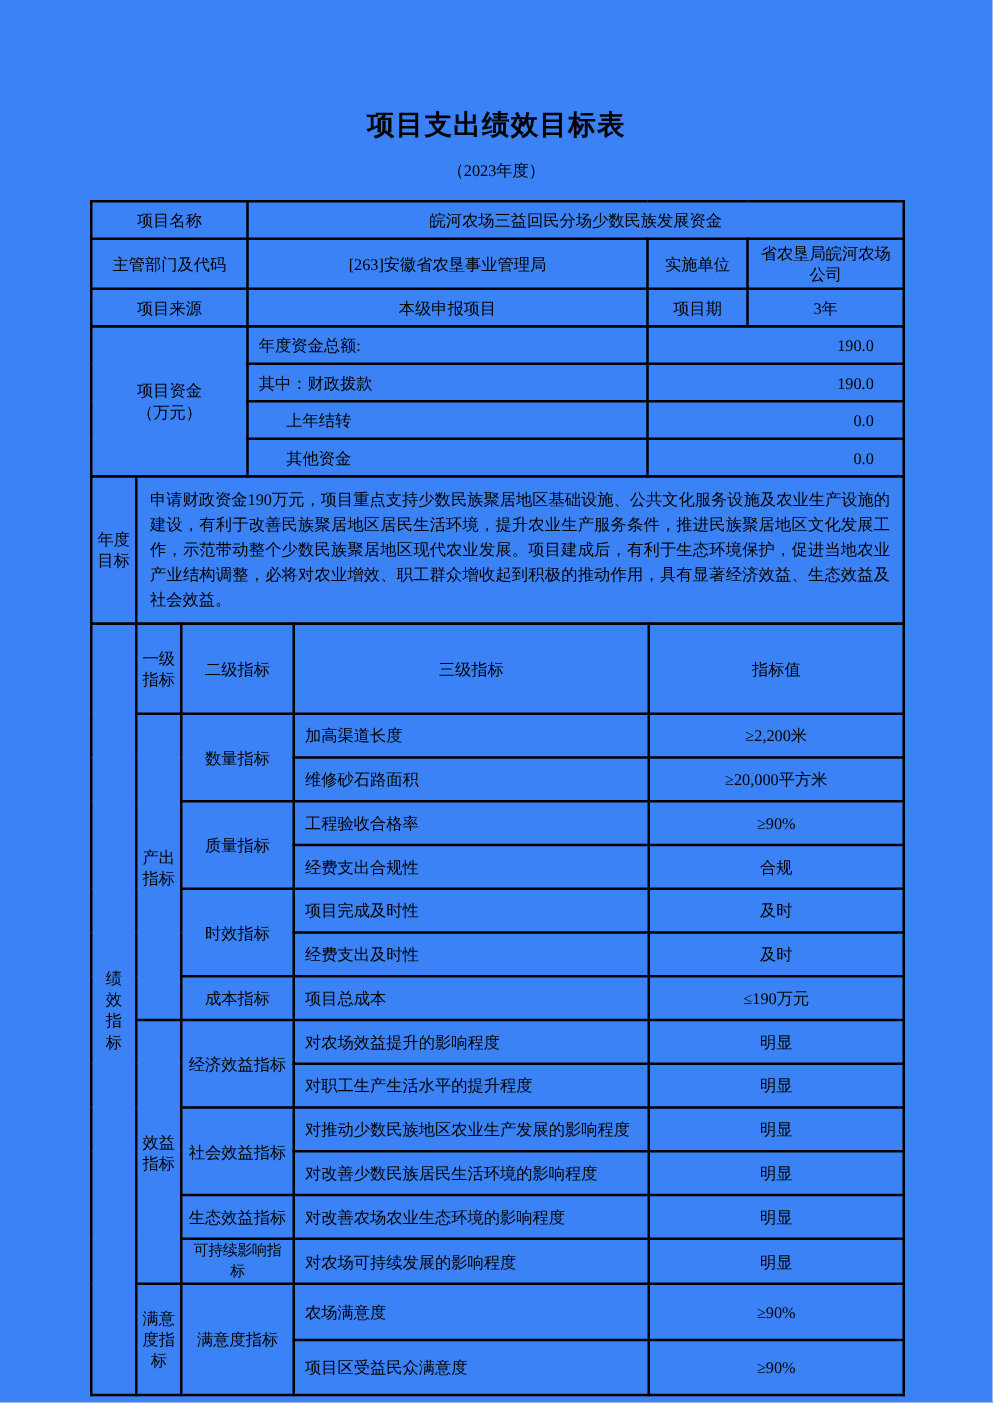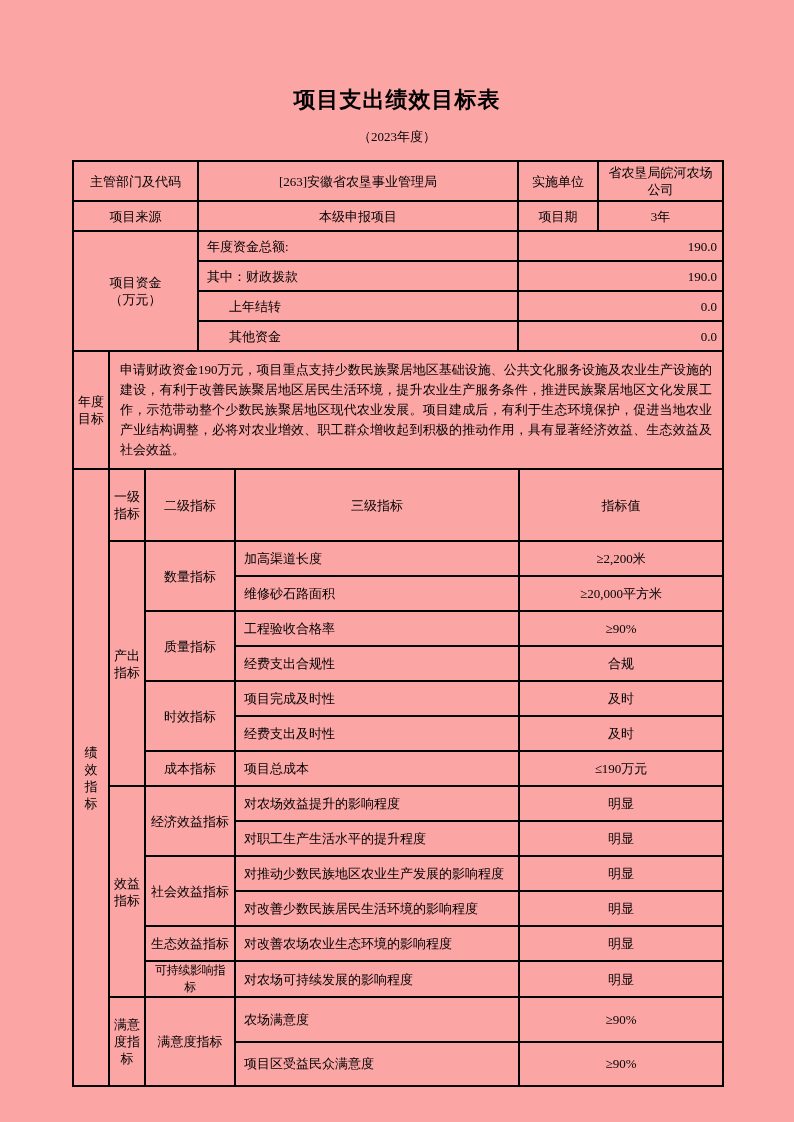--- a/index.html
+++ b/index.html
@@ -1,37 +1,37 @@
 <!DOCTYPE html>
 <html><head>
 <meta charset="utf-8">
 <style>
   html,body{margin:0;padding:0;background:#e8e8e8;}
   .page{
-    width:794px;height:1122px;background:#fca5a5;margin:0 auto;
+    width:794px;height:1122px;background:#3b82f6;margin:0 auto;
     font-family:"Liberation Serif","DejaVu Serif",serif;color:#000;
     box-sizing:border-box;padding-top:88px;overflow:hidden;
   }
   .doc{width:650px;margin:0 auto;}
   .title{font-size:22px;font-weight:bold;text-align:center;line-height:24px;letter-spacing:1px;}
   .subtitle{font-size:13px;text-align:center;margin-top:18px;line-height:14px;font-family:Liberation Serif, serif;}
   table.t{border-collapse:collapse;table-layout:fixed;width:650px;}
   table.t + table.t{margin-top:-2px;}
   .t td{
     border:2px solid #000;font-size:13px;line-height:17px;
     text-align:center;vertical-align:middle;padding:2px 4px;
     overflow:hidden;box-sizing:border-box;
   }
   .first-table{margin-top:16px;}
   tr.r30{height:30px;}
   tr.r35{height:35px;}
   tr.r52{height:52px;}
   tr.r100{height:100px;}
   td.left{text-align:left;padding-left:8px;}
-  td.right{text-align:right;padding-right:5px;}
+  td.right{text-align:right;padding-right:23px;}
   td.indent{text-align:left;padding-left:30px;}
   td.ml{white-space:pre-line;padding:18px 2px;}
   td.goal{
     text-align:justify;padding:8px 10px;line-height:20px;font-size:13px;
   }
   td.l2cell{padding:2px 3px;}
   td.l2tight{padding:0 4px;font-size:12px;letter-spacing:-0.3px;}
 </style>
 </head>
 <body>
@@ -43,20 +43,24 @@
     <div class="subtitle">（2023年度）</div>
 
     <table class="t first-table">
       <colgroup>
           <col style="width:125px">
           <col style="width:320px">
           <col style="width:80px">
           <col style="width:125px">
         </colgroup>
       <tbody>
+          <tr class="r30">
+        <td>项目名称</td>
+        <td colspan="3">皖河农场三益回民分场少数民族发展资金</td>
+      </tr>
       <tr class="r30">
         <td>主管部门及代码</td>
         <td>[263]安徽省农垦事业管理局</td>
         <td>实施单位</td>
         <td>省农垦局皖河农场公司</td>
       </tr>
       <tr class="r30">
         <td>项目来源</td>
         <td>本级申报项目</td>
         <td>项目期</td>

